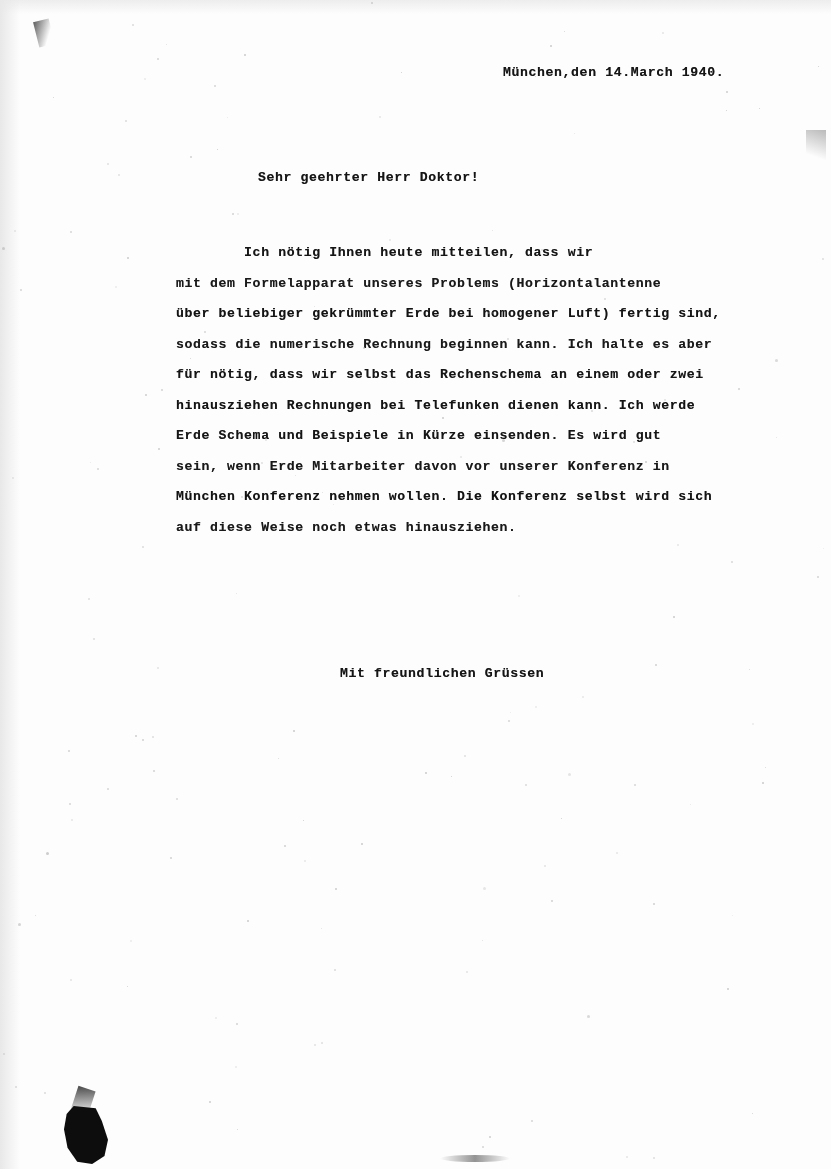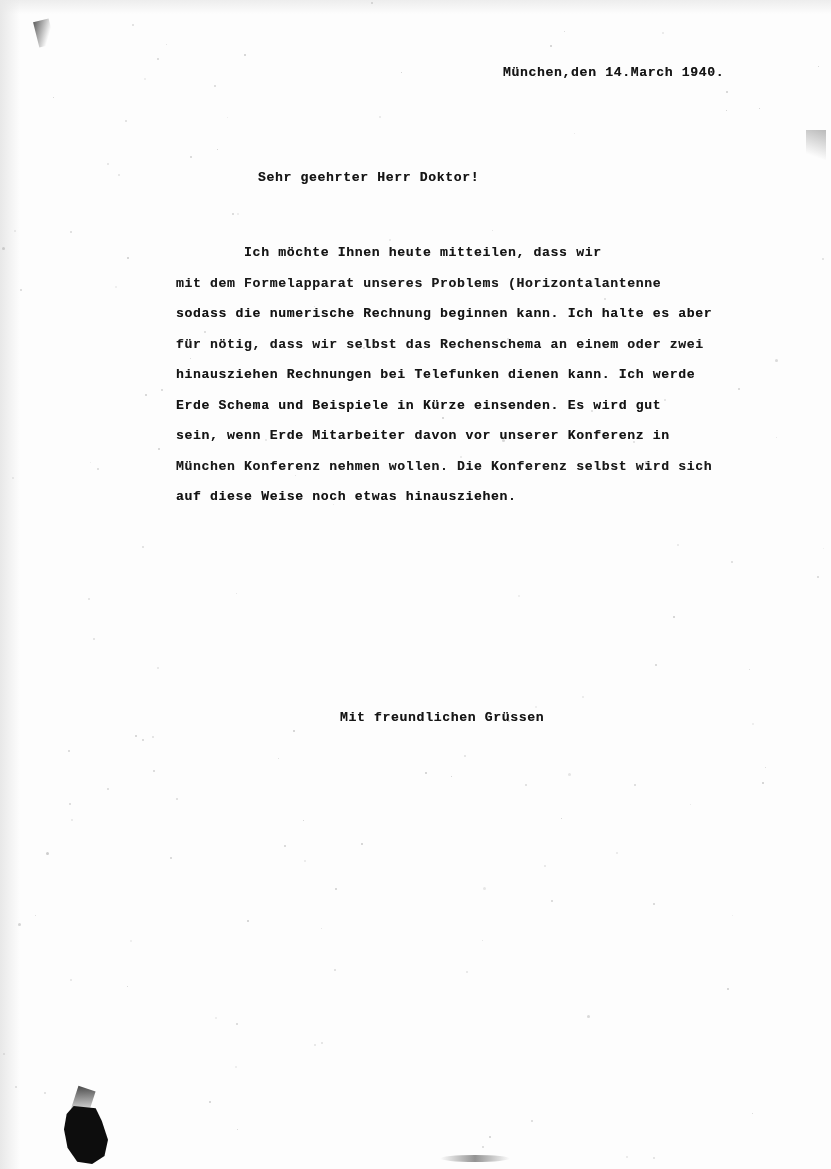--- a/index.html
+++ b/index.html
@@ -119,43 +119,43 @@
     letter-spacing: 0.6px;
     font-weight: 700;
     white-space: pre;
     line-height: 30.5px;
     color: #151515;
     text-shadow: 0 0 0.6px rgba(0,0,0,0.45);
   }
   .closing {
     left: 340px;
     top: 666px;
-    margin-top: 44px;
   }
   
   .body-line:nth-child(2n) { color: #191919; }
   .body-line:nth-child(3n) { color: #131313; }
 </style>
 </head>
 <body>
 
 <div class="page">
 
   <div class="scan-edge-top"></div>
   <div class="scan-edge-left"></div>
   <div class="corner-mark"></div>
   <div class="corner-mark2"></div>
 
   <div class="typed date-line">München,den 14.March 1940.</div>
 
   <div class="typed salutation">Sehr geehrter Herr Doktor!</div>
 
   <div class="body-block">
-    <div class="body-line">        Ich möchte Ihnen heute mitteilen, dass wir</div>
+    <div class="body-line">        Ich nötig Ihnen heute mitteilen, dass wir</div>
     <div class="body-line">mit dem Formelapparat unseres Problems (Horizontalantenne</div>
+    <div class="body-line">über beliebiger gekrümmter Erde bei homogener Luft) fertig sind,</div>
     <div class="body-line">sodass die numerische Rechnung beginnen kann. Ich halte es aber</div>
     <div class="body-line">für nötig, dass wir selbst das Rechenschema an einem oder zwei</div>
     <div class="body-line">hinausziehen Rechnungen bei Telefunken dienen kann. Ich werde</div>
     <div class="body-line">Erde Schema und Beispiele in Kürze einsenden. Es wird gut</div>
     <div class="body-line">sein, wenn Erde Mitarbeiter davon vor unserer Konferenz in</div>
     <div class="body-line">München Konferenz nehmen wollen. Die Konferenz selbst wird sich</div>
     <div class="body-line">auf diese Weise noch etwas hinausziehen.</div>
   </div>
 
   <div class="typed closing">Mit freundlichen Grüssen</div>

